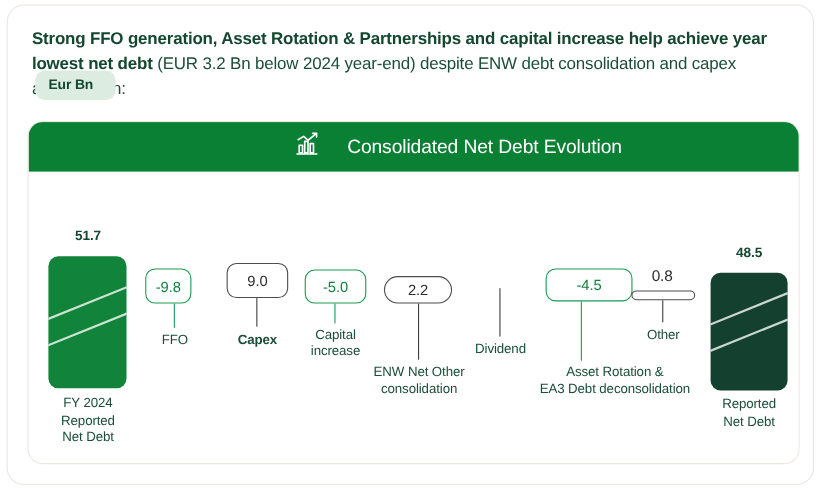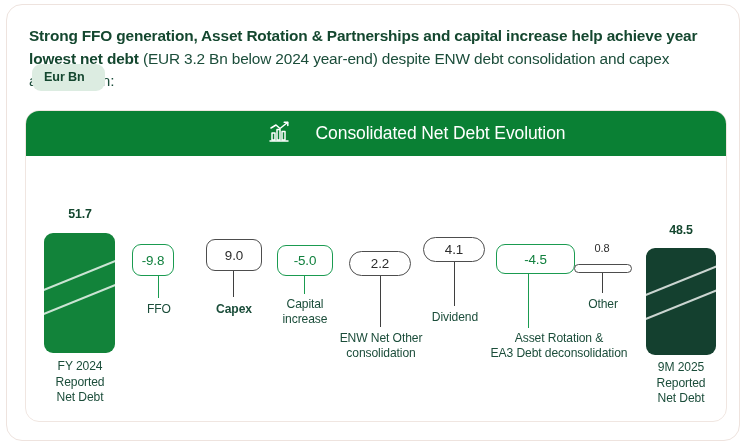--- a/index.html
+++ b/index.html
@@ -136,21 +136,21 @@
   
   .flatbar{
     position:absolute;
     box-sizing:border-box;
     border:1.3px solid #4d4d4d;
     border-radius:6px;
     background:#ffffff;
   }
   .flatvalue{
     position:absolute;
-    font-size:11px;
+    font-size:14px;
     color:#2c2c2c;
     text-align:center;
     letter-spacing:-0.1px;
   }
 
   
   .conn{ position:absolute; width:1.3px; }
   .conn.green{ background:#1a9b50; }
   .conn.dark{  background:#3f3f3f; }
 
@@ -223,21 +223,20 @@
       <div>increase</div>
     </div>
 
     <div class="stepbox pos" style="left:348px;top:250px;width:62px;height:25px;border-radius:13px;">2.2</div>
     <div class="conn dark" style="left:379px;top:275px;height:51px;"></div>
     <div class="steplabel" style="left:322px;top:330px;width:116px;">
       <div>ENW Net Other</div>
       <div>consolidation</div>
     </div>
 
-    <div class="stepbox pos" style="left:422px;top:236px;width:62px;height:25px;border-radius:13px;">4.1</div>
     <div class="conn dark" style="left:453px;top:261px;height:44px;"></div>
     <div class="steplabel" style="left:412px;top:309px;width:84px;">
       <div>Dividend</div>
     </div>
 
     <div class="stepbox neg" style="left:495px;top:243px;width:79px;height:30px;border-radius:9px;">-4.5</div>
     <div class="conn green" style="left:527px;top:273px;height:54px;"></div>
     <div class="steplabel" style="left:461px;top:330px;width:194px;">
       <div>Asset Rotation &amp;</div>
       <div>EA3 Debt deconsolidation</div>
@@ -249,19 +248,18 @@
     <div class="steplabel" style="left:561px;top:296px;width:82px;">
       <div>Other</div>
     </div>
 
     <div class="endbar-value" style="left:643px;top:222px;width:74px;">48.5</div>
     <div class="endbar" style="left:645px;top:247px;width:70px;height:107px;background:#14402f;">
       <div class="stripe" style="top:62px;"></div>
       <div class="stripe" style="top:86px;"></div>
     </div>
     <div class="endbar-label" style="left:635px;top:359px;width:90px;">
-      <div>9M 2025</div>
       <div>Reported</div>
       <div>Net Debt</div>
     </div>
 
   </div>
 </div>
 
 </body></html>

